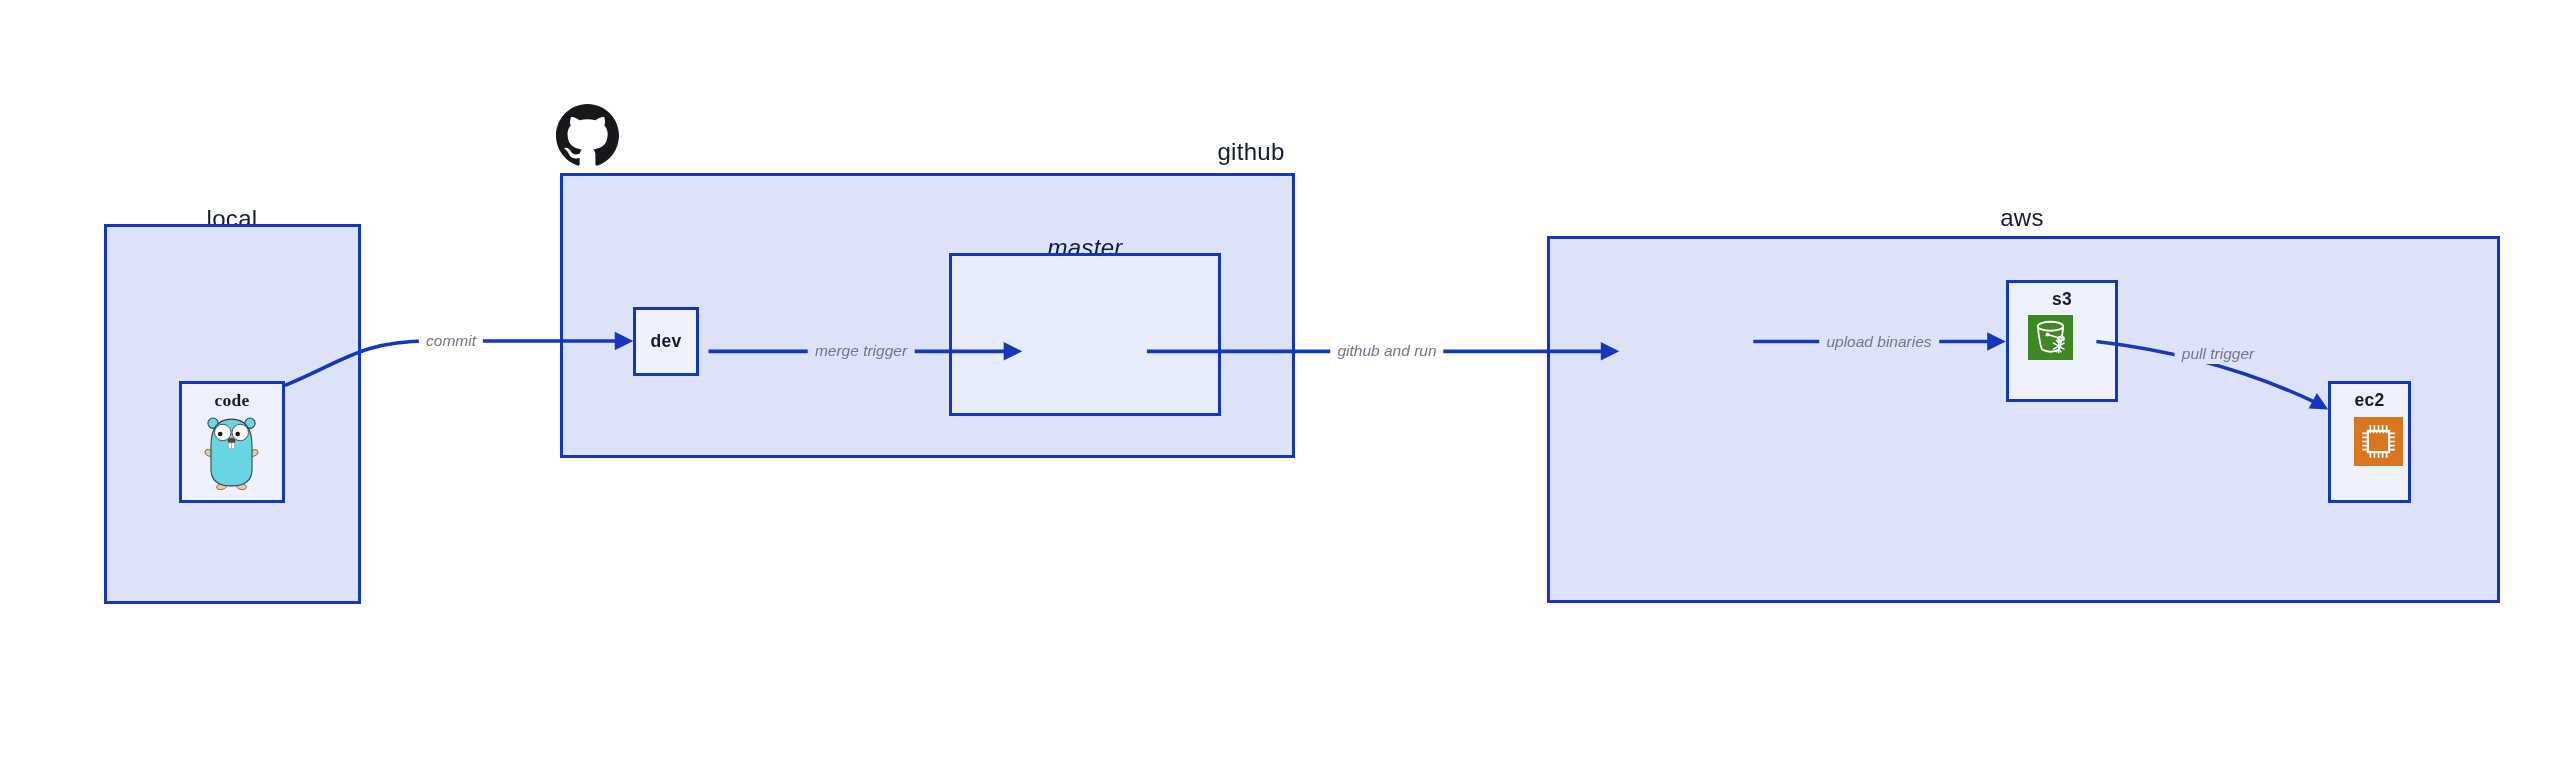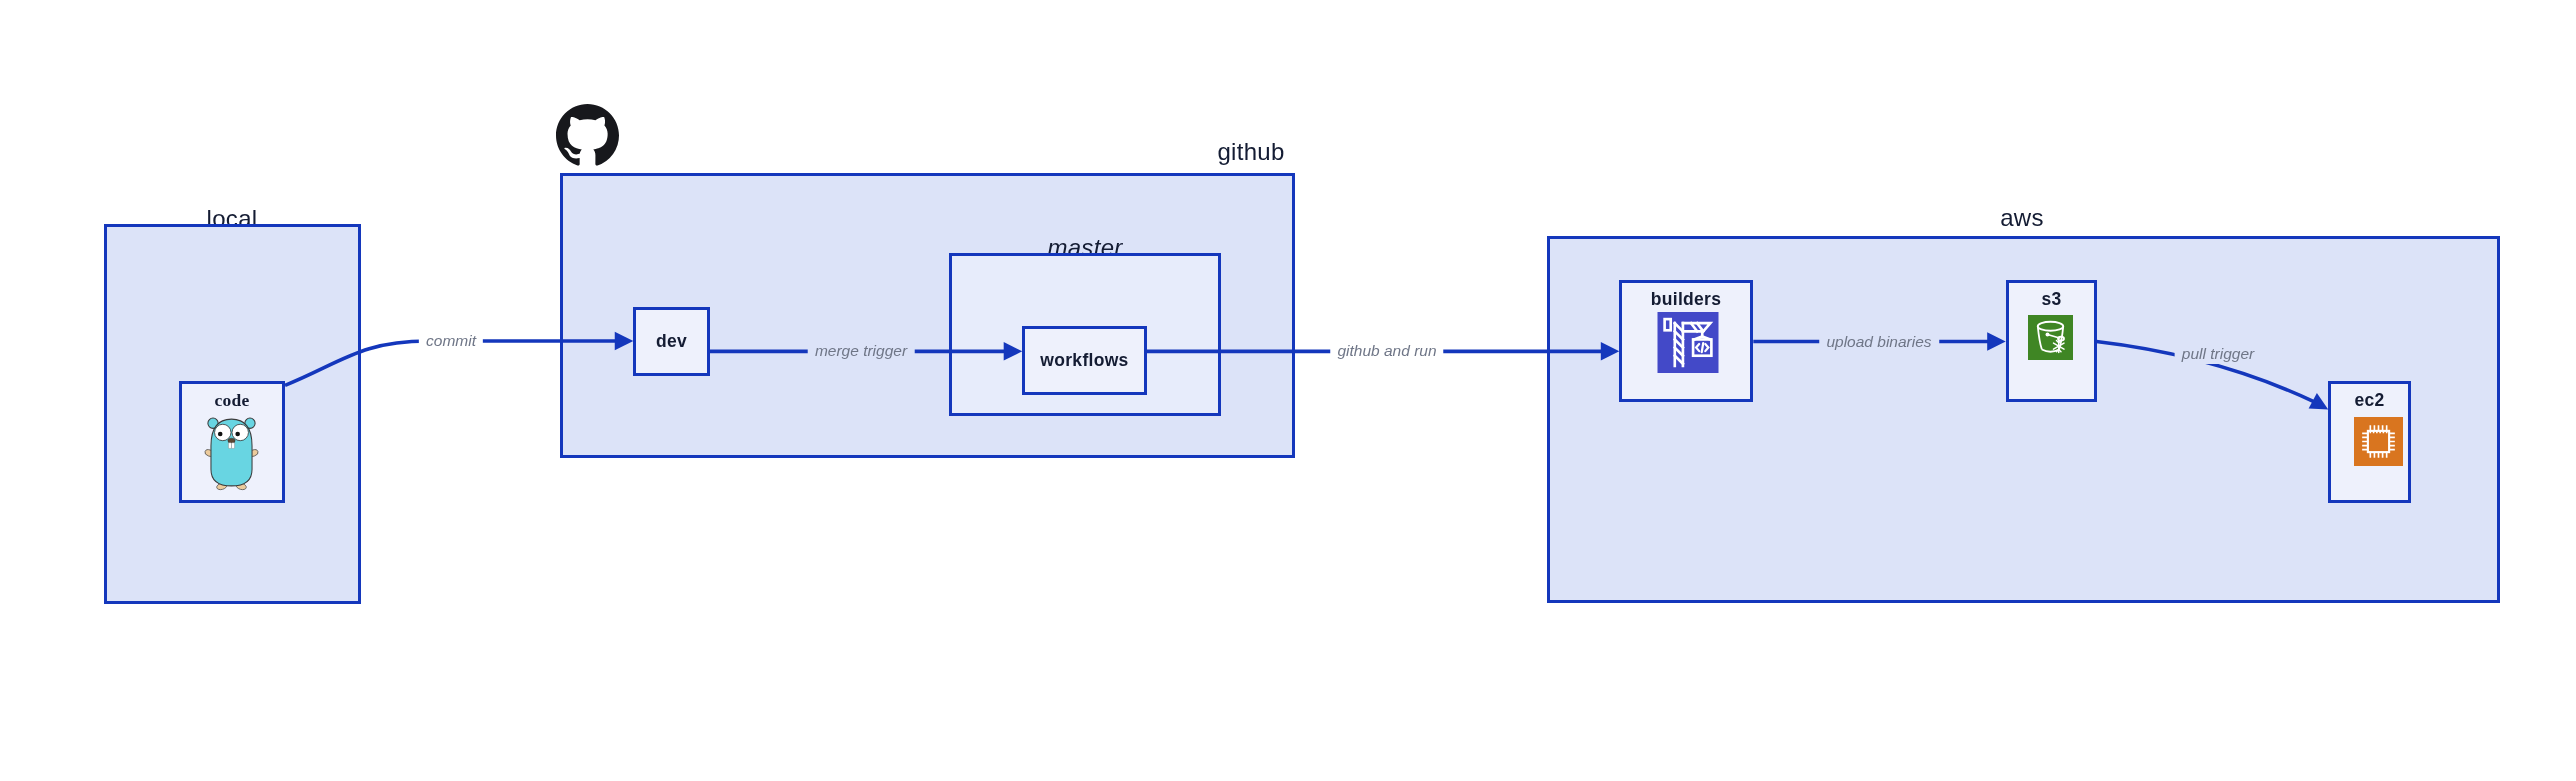--- a/index.html
+++ b/index.html
@@ -76,51 +76,27 @@
       <circle cx="38" cy="36" r="16" fill="#ffffff" stroke="#2b2b2b" stroke-width="1.5"></circle>
       <circle cx="72" cy="36" r="16" fill="#ffffff" stroke="#2b2b2b" stroke-width="1.5"></circle>
       <circle cx="33" cy="39" r="4.5" fill="#111111"></circle>
       <circle cx="67" cy="39" r="4.5" fill="#111111"></circle>
       <ellipse cx="55" cy="52" rx="7" ry="5" fill="#5b4632" stroke="#2b2b2b" stroke-width="1"></ellipse>
       <rect x="49" y="56" width="6" height="11" rx="1.5" fill="#ffffff" stroke="#8a8a8a" stroke-width="1"></rect>
       <rect x="55" y="56" width="6" height="11" rx="1.5" fill="#ffffff" stroke="#8a8a8a" stroke-width="1"></rect>
     </svg>
   </div>
 
-  <div class="node" style="left:633px;top:307px;width:77px;height:69px;z-index:3;display:flex;align-items:center;justify-content:center;">
+  <div class="node" style="left:633px;top:307px;width:66px;height:69px;z-index:3;display:flex;align-items:center;justify-content:center;">
     <span class="nlabel" style="margin-top:0;">dev</span>
   </div>
 
-  <div class="node" style="left:1022px;top:326px;width:125px;height:69px;z-index:3;display:flex;align-items:center;justify-content:center;">
-    <span class="nlabel" style="margin-top:0;">workflows</span>
-  </div>
 
-  <div class="node" style="left:1619px;top:280px;width:134px;height:122px;z-index:3;">
-    <span class="nlabel">builders</span>
-    <svg class="icon-badge" style="position:absolute;left:35px;top:29px;" width="62" height="61" viewBox="0 0 60 60">
-      <rect x="0" y="0" width="60" height="60" fill="#4349c8"></rect>
-      <g stroke="#ffffff" stroke-width="2.6" fill="none" stroke-linecap="square">
-        <rect x="7" y="7" width="6" height="11"></rect>
-        <path d="M17 53 V11 M25 53 V11"></path>
-        <path d="M17 11 L25 19 M17 19 L25 27 M17 27 L25 35 M17 35 L25 43 M17 43 L25 51"></path>
-        <path d="M25 11 H52 L45 19 H25"></path>
-        <path d="M33 11 L39 19 M39 11 L45 19"></path>
-        <path d="M44 19 V24"></path>
-        <path d="M36 27 L44 24 L52 27"></path>
-        <rect x="35" y="27" width="18" height="16"></rect>
-      </g>
-      <g stroke="#ffffff" stroke-width="2.2" fill="none" stroke-linecap="round">
-        <path d="M41 31.5 L38 35 L41 38.5"></path>
-        <path d="M47 31.5 L50 35 L47 38.5"></path>
-        <path d="M45 30.5 L43.5 39.5"></path>
-      </g>
-    </svg>
-  </div>
 
-  <div class="node" style="left:2006px;top:280px;width:91px;height:122px;z-index:3;">
+  <div class="node" style="left:2006px;top:280px;width:112px;height:122px;z-index:3;">
     <span class="nlabel">s3</span>
     <svg class="icon-badge" style="position:absolute;left:19px;top:32px;" width="45" height="45" viewBox="0 0 60 60">
       <rect x="0" y="0" width="60" height="60" fill="#3f8624"></rect>
       <g stroke="#ffffff" stroke-width="2.4" fill="none">
         <ellipse cx="30" cy="15" rx="17" ry="6"></ellipse>
         <path d="M13 15 C14.5 30 16.5 40 18.5 46"></path>
         <path d="M47 15 C45.5 30 43.5 40 41.5 46"></path>
         <path d="M18.5 46 Q30 52 41.5 46"></path>
         <path d="M26 26 L43 31"></path>
         <ellipse cx="44" cy="31.5" rx="4" ry="2.5"></ellipse>

